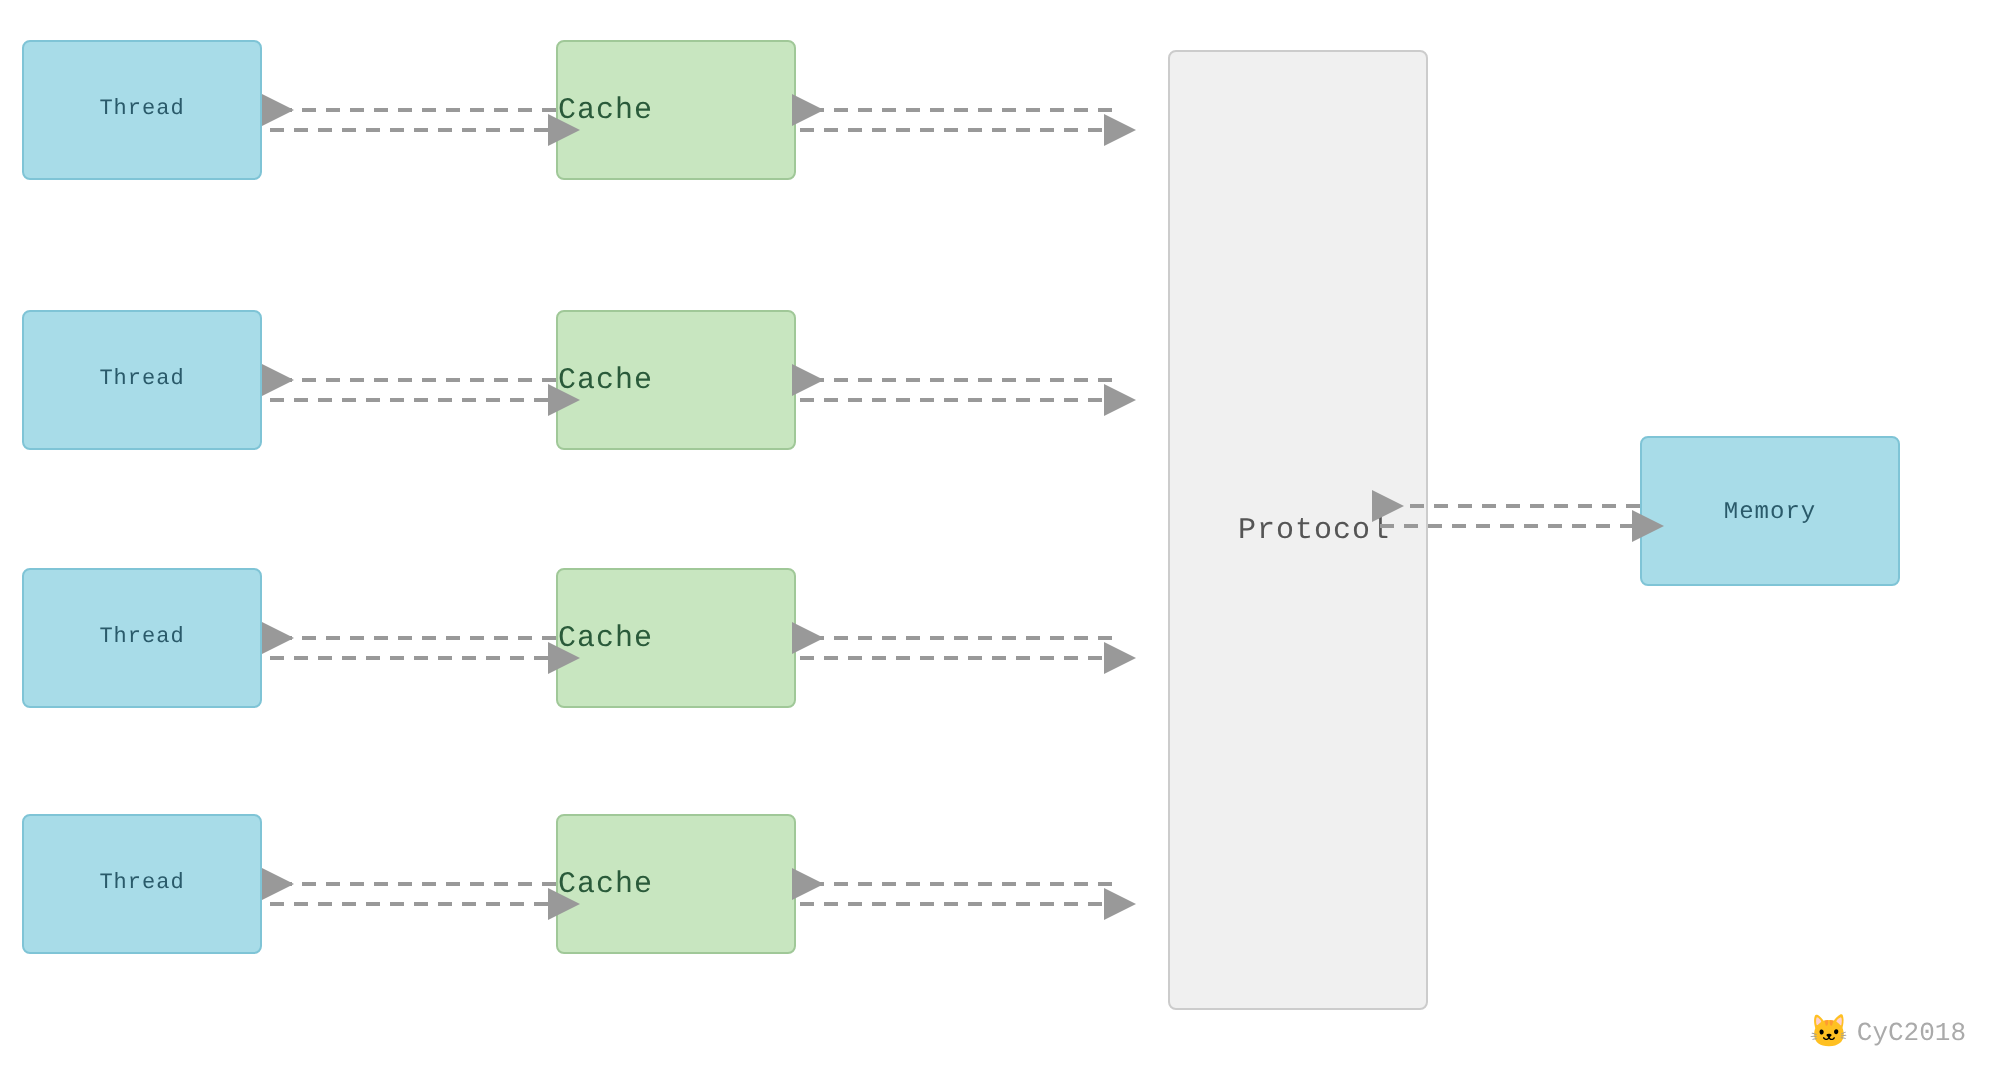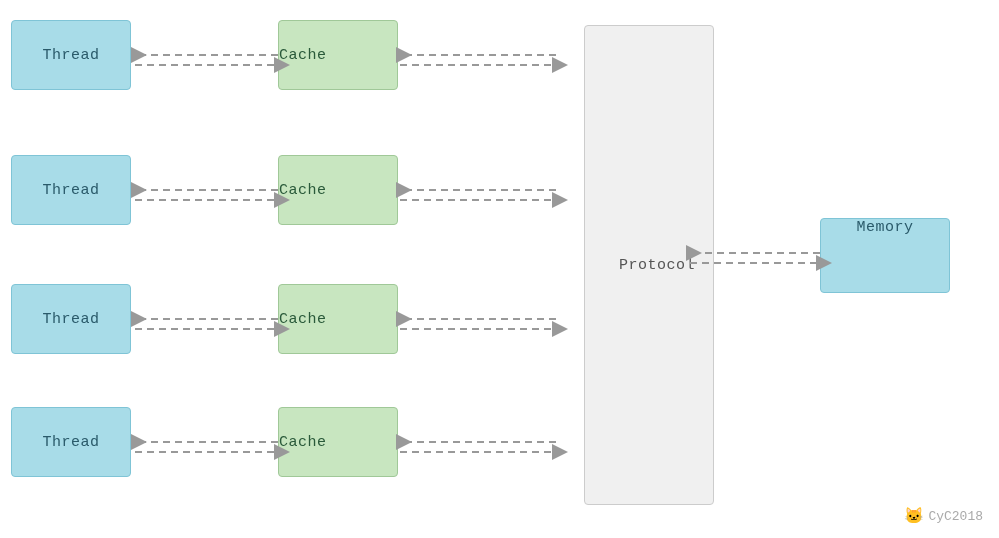--- a/index.html
+++ b/index.html
@@ -23,21 +23,21 @@
     .thread-box {
       position: absolute;
       background: #a8dce8;
       border: 1.5px solid #7fc4d6;
       border-radius: 4px;
       width: 120px;
       height: 70px;
       display: flex;
       align-items: center;
       justify-content: center;
-      font-size: 15px;
+      font-size: 11px;
       color: #2a5a6a;
       letter-spacing: 0.5px;
     }
 
     
     .cache-box {
       position: absolute;
       background: #c8e6c0;
       border: 1.5px solid #a0c898;
       border-radius: 4px;
@@ -68,22 +68,23 @@
 
     
     .memory-box {
       position: absolute;
       background: #a8dce8;
       border: 1.5px solid #7fc4d6;
       border-radius: 4px;
       width: 130px;
       height: 75px;
       display: flex;
+      align-items: center;
       justify-content: center;
-      font-size: 15px;
+      font-size: 12px;
       color: #2a5a6a;
       letter-spacing: 0.5px;
     }
 
     
     .arrows-svg {
       position: absolute;
       top: 0; left: 0;
       width: 999px;
       height: 538px;

